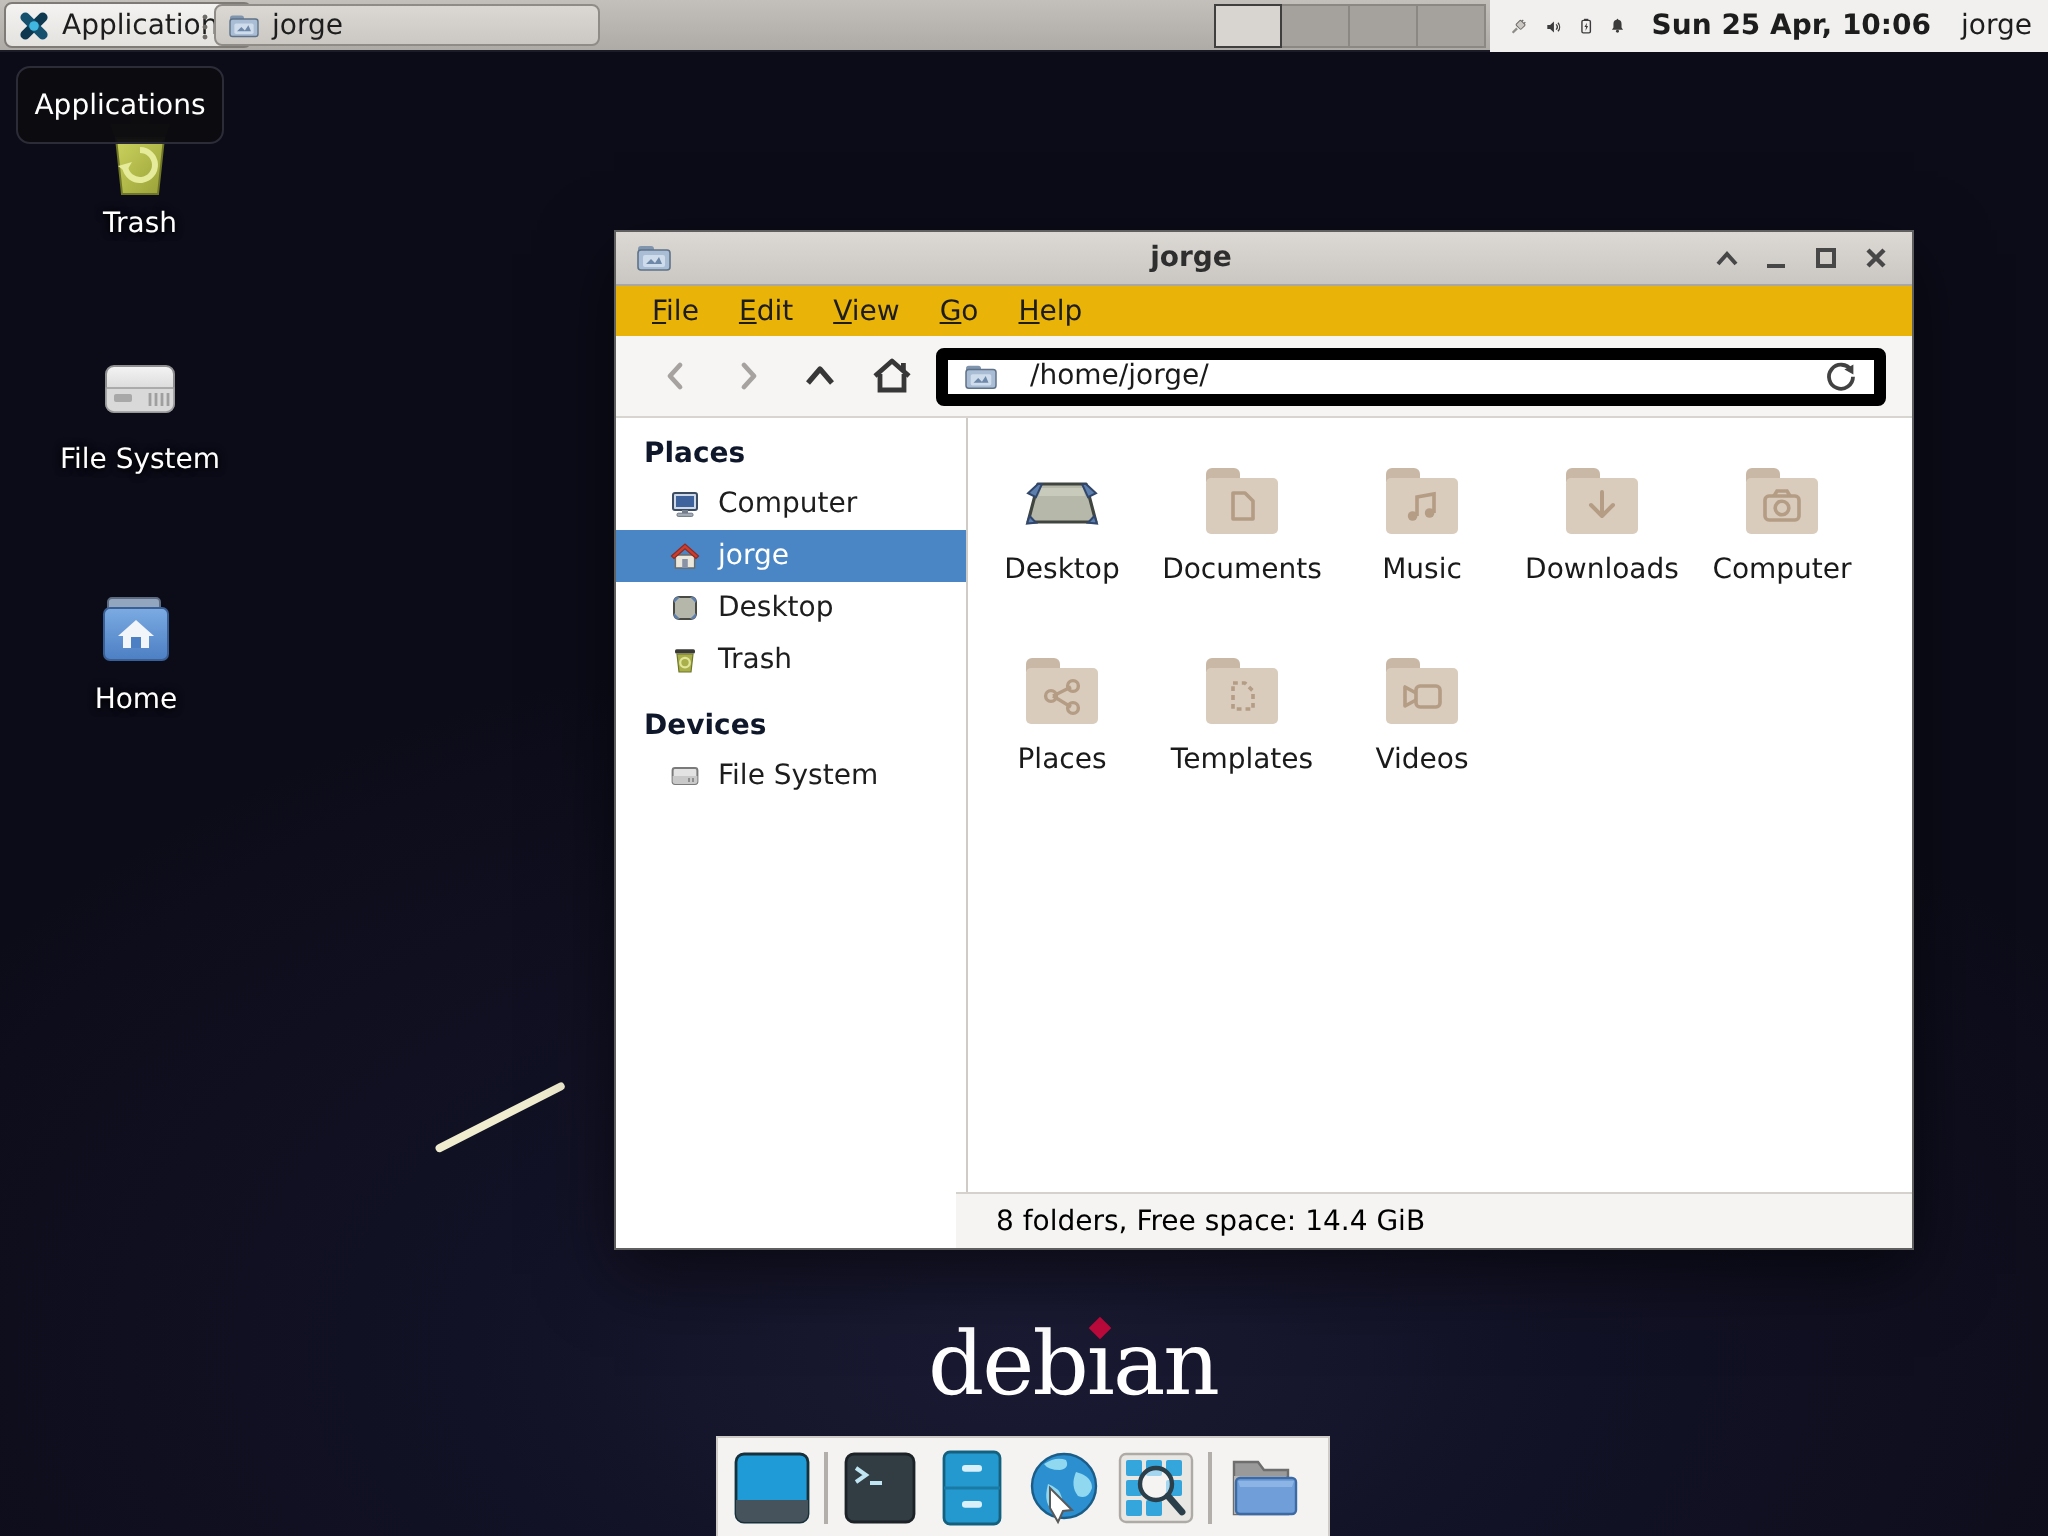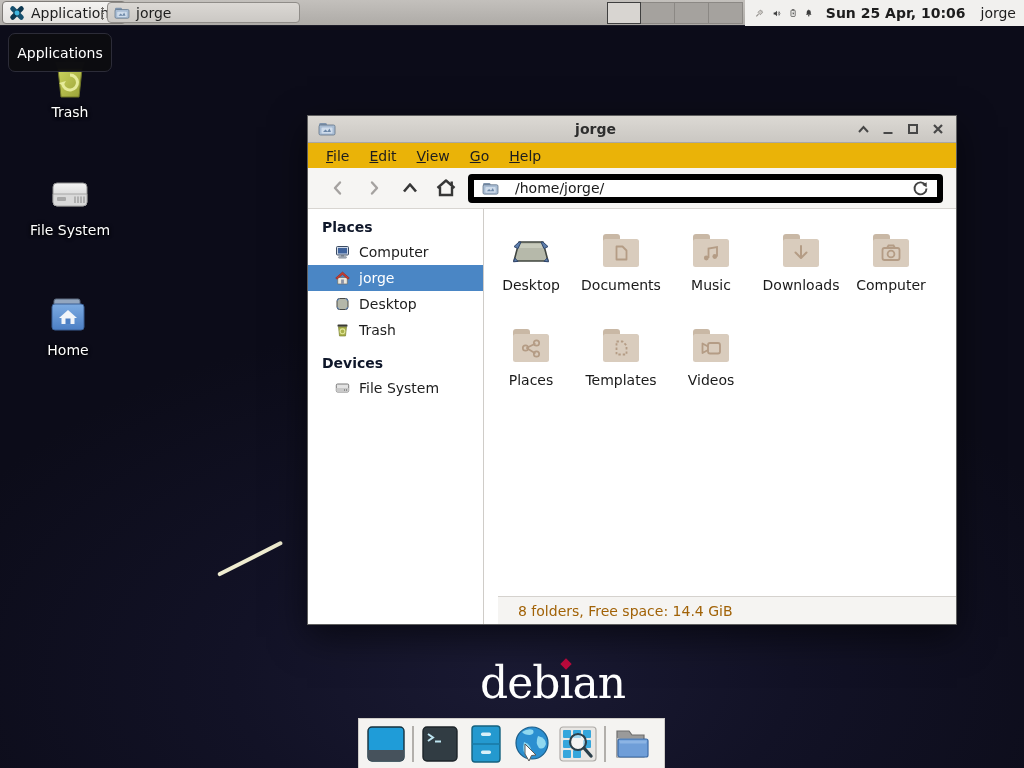--- a/index.html
+++ b/index.html
@@ -8,21 +8,21 @@
     position:relative; overflow:hidden;
     font-family:"DejaVu Sans","Liberation Sans",sans-serif;
     font-size:14px; color:#1d1d1d;
     background:#0d0d1b;
   }
   
   #wallpaper { position:absolute; inset:0;
     background:radial-gradient(ellipse 620px 360px at 50% 88%, #1a1a33 0%, #121226 45%, #0c0c19 100%); }
   #swirl-line { position:absolute; left:218px; top:573px; width:72px; height:4px;
     background:#efecd0; border-radius:2px; transform:rotate(-27deg); transform-origin:left center; }
-  #debian-logo { position:absolute; left:480px; top:657px; color:#fff;
+  #debian-logo { position:absolute; left:464px; top:657px; color:#fff;
     font-family:"DejaVu Serif","Liberation Serif",serif; font-size:44px; letter-spacing:-1px;text-align:right; }
   #debian-logo .iwrap { position:relative; display:inline-block; }
   #debian-logo .dot { position:absolute; left:50%; top:3px; width:8px; height:8px;
     margin-left:-4px; background:#bf0a3d; transform:rotate(45deg); }
   
   #panel { position:absolute; left:0; top:0; width:1024px; height:26px;
     background:linear-gradient(#c3c0bc,#aeaba7); border-bottom:1px solid #1c1c28; z-index:40; }
   .app-btn { position:absolute; left:2px; top:1px; height:23px; padding:0 8px 0 5px;
     background:linear-gradient(#f4f3f1,#e4e2df); border:1px solid #7e7b77; border-radius:4px;
     display:flex; align-items:center; gap:5px; }
@@ -71,22 +71,22 @@
   .side-header { height:24px; line-height:24px; padding-left:14px; font-weight:bold; color:#0f172a; }
   .side-header.devices { margin-top:8px; }
   .side-item { height:26px; display:flex; align-items:center; gap:8px; padding-left:26px; }
   .side-item.selected { background:#4a86c5; color:#fff; }
   #main { position:absolute; left:177px; top:0; right:0; bottom:28px; background:#fff;
     display:grid; grid-template-columns:repeat(5,90px); grid-auto-rows:95px;
     padding:14px 0 0 1px; align-content:start; }
   .file-item { width:90px; padding-top:4px; text-align:center; }
   .file-item svg { display:block; margin:0 auto; }
   .file-item .lbl { margin-top:2px; color:#1a1a1a; }
-  #statusbar { position:absolute; left:190px; right:0; bottom:0; height:28px; background:#f5f4f2;
-    border-top:1px solid #d5d2ce; display:flex; align-items:center; padding-left:20px; color:#a16207; }
+  #statusbar { position:absolute; left:170px; right:0; bottom:0; height:28px; background:#f5f4f2;
+    border-top:1px solid #d5d2ce; display:flex; align-items:center; padding-left:20px; color:#000000; }
   
   #dock { position:absolute; left:358px; top:718px; width:307px; height:52px; z-index:30;
     background:#f4f3f1; border:1px solid #cfccc8; display:flex; align-items:center; padding:0 4px; }
   .dock-item { width:46px; height:44px; display:flex; align-items:center; justify-content:center; }
   .dock-sep { width:2px; height:36px; background:#b2afab; margin:0 3px; }
 </style>
 </head>
 <body>
 
 <div id="wallpaper"></div>

